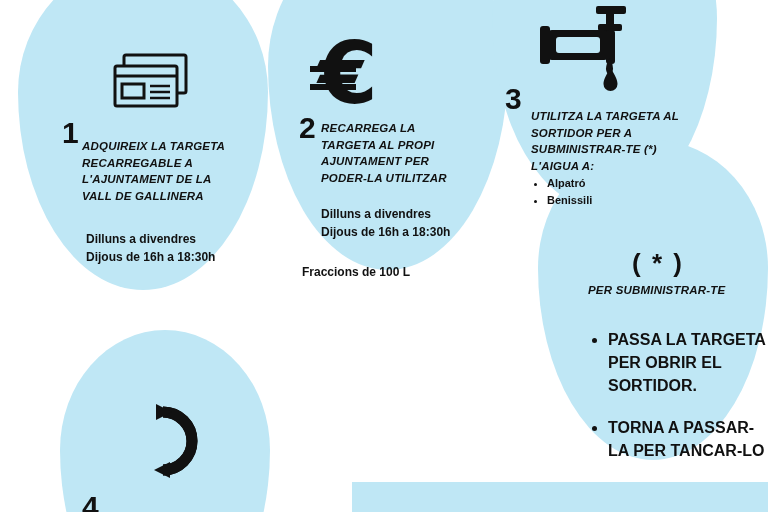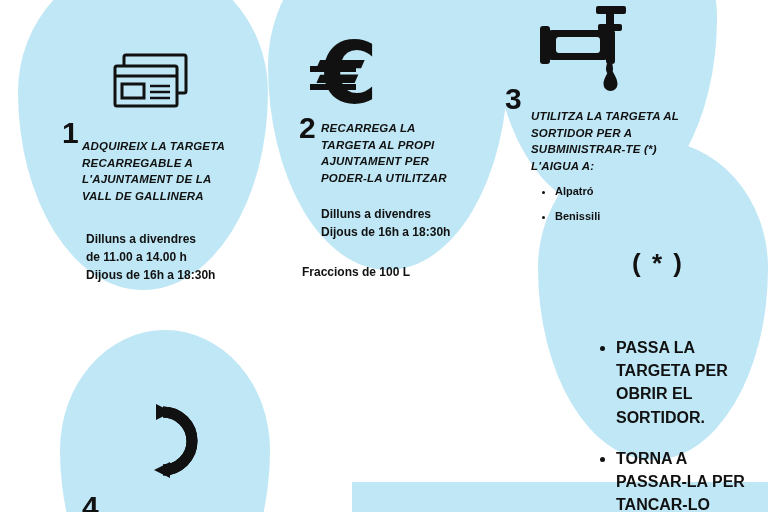--- a/index.html
+++ b/index.html
@@ -93,21 +93,21 @@
     line-height: 1.5;
     color: #111111;
   }
   .bullets {
     margin: 0;
     padding-left: 16px;
     font-weight: bold;
     font-size: 11px;
     line-height: 1.5;
   }
-  .bullets li { margin: 8px; }
+  .bullets li { margin: 0; }
 
   .asterisk-title {
     position: absolute;
     font-size: 26px;
     font-weight: bold;
     letter-spacing: 2px;
     color: #111111;
   }
 
   
@@ -161,21 +161,20 @@
       <line x1="38" y1="34" x2="58" y2="34" stroke-width="2.5"></line>
       <line x1="38" y1="40" x2="58" y2="40" stroke-width="2.5"></line>
       <line x1="38" y1="46" x2="58" y2="46" stroke-width="2.5"></line>
     </g>
   </svg>
 </div>
 <div class="step-num" style="left:62px; top:118px;">1</div>
 <div class="step-text" style="left:82px; top:138px; width:160px;">ADQUIREIX LA TARGETA RECARREGABLE A L'AJUNTAMENT DE LA VALL DE GALLINERA</div>
 <div class="step-sub" style="left:86px; top:230px; width:170px;">
   <div>Dilluns a divendres</div>
-  <div>de 11.00 a 14.00 h</div>
   <div>Dijous de 16h a 18:30h</div>
 </div>
 
 <div class="icon" style="left:0;top:0;width:0;height:0;"></div>
 <div class="euro">€</div>
 <div class="euro-bars"></div>
 <div class="euro-bars2"></div>
 
 <div class="step-num" style="left:299px; top:113px;">2</div>
 <div class="step-text" style="left:321px; top:120px; width:150px;">RECARREGA LA TARGETA AL PROPI AJUNTAMENT PER PODER-LA UTILITZAR</div>
@@ -206,20 +205,21 @@
 </div>
 <div class="step-num" style="left:505px; top:84px;">3</div>
 <div class="step-text" style="left:531px; top:108px; width:150px;">UTILITZA LA TARGETA AL SORTIDOR PER A SUBMINISTRAR-TE (*) L'AIGUA A:</div>
 <ul class="bullets" style="position:absolute; left:531px; top:175px; width:150px;">
   <li>Alpatró</li>
   <li>Benissili</li>
 </ul>
 
 <div class="asterisk-title" style="left:632px; top:248px;">( * )</div>
 <div class="step-text" style="left:588px; top:282px; width:170px;">
+  <div>PER SUBMINISTRAR-TE</div>
 </div>
 <ul class="bullets" style="position:absolute; left:592px; top:328px; width:158px; font-size:16px; line-height:1.45;">
   <li style="margin-bottom:18px;">PASSA LA TARGETA PER OBRIR EL SORTIDOR.</li>
   <li>TORNA A PASSAR-LA PER TANCAR-LO</li>
 </ul>
 
 <div class="icon" style="left:120px; top:398px;">
   <svg width="86" height="86" viewBox="0 0 86 86">
     <g fill="none" stroke="#111" stroke-width="11" stroke-linecap="butt">
       <path d="M43 14 a29 29 0 0 1 0 58"></path>

